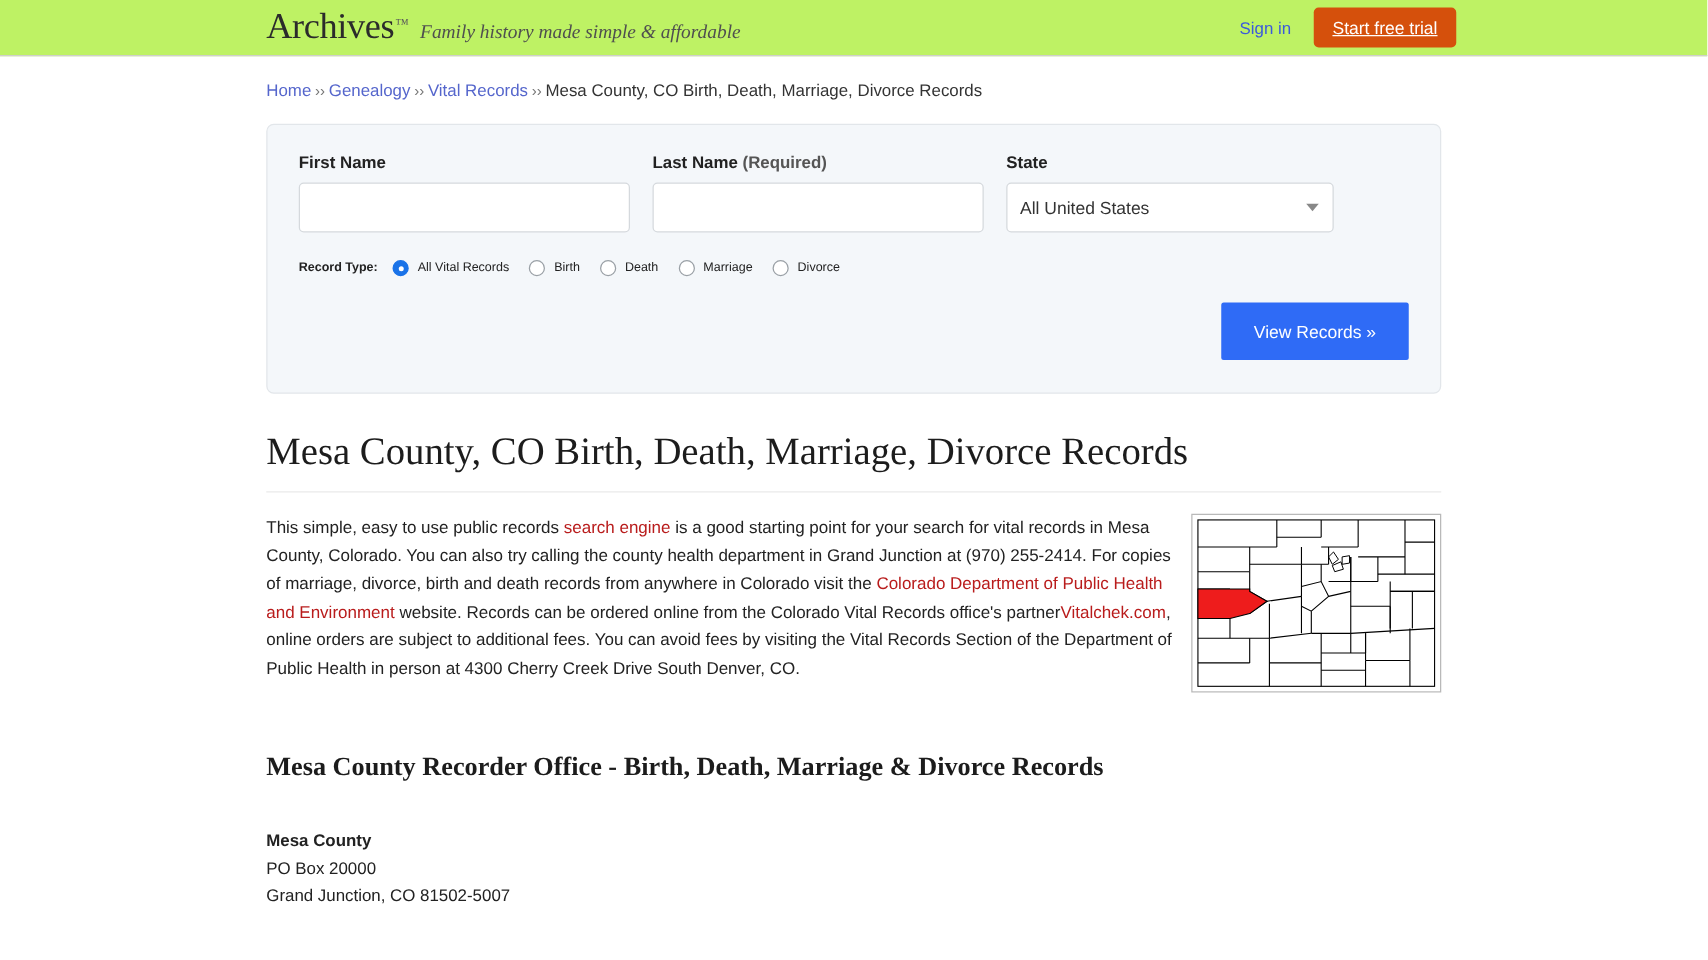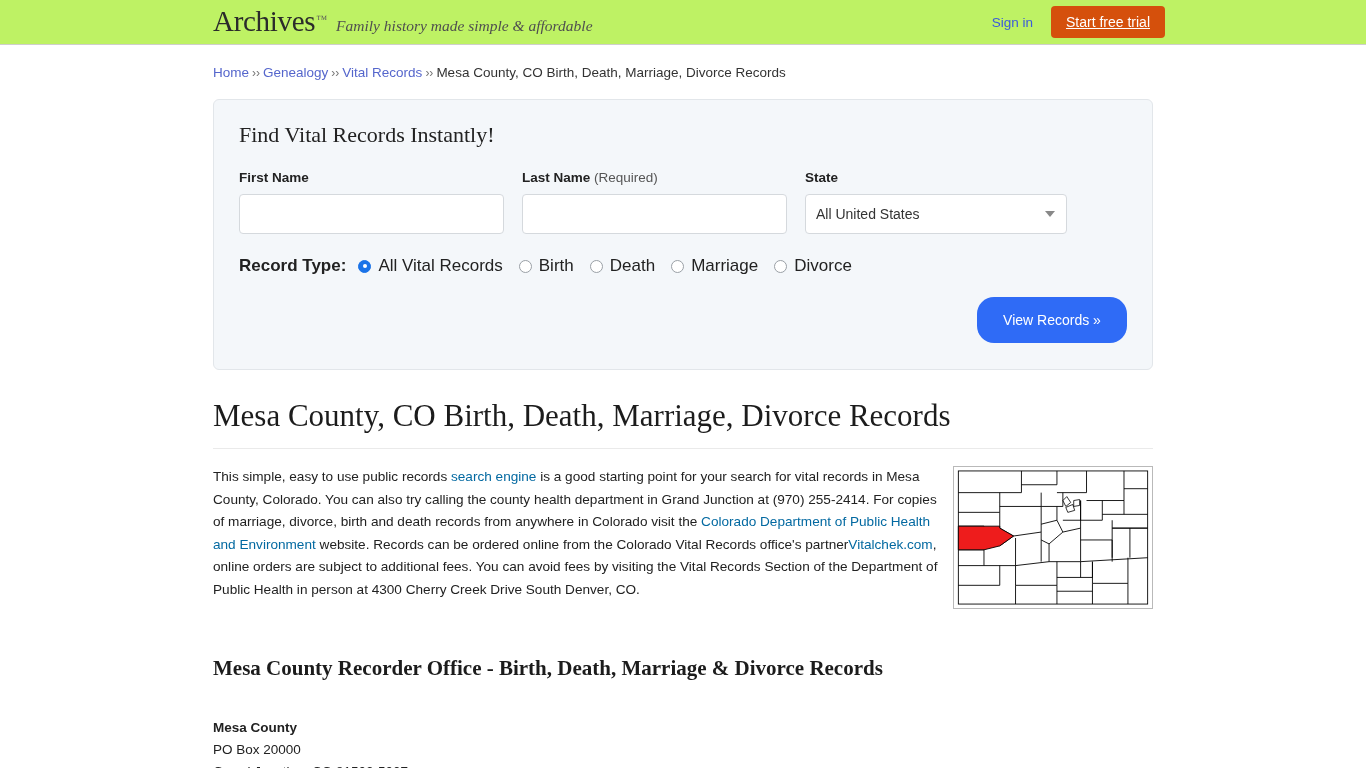--- a/index.html
+++ b/index.html
@@ -131,21 +131,21 @@
   .field-col { width: 265px; }
   .field-col.state-col { width: 262px; }
   .field-label {
     font-size: 13.5px;
     font-weight: bold;
     color: #222;
     margin-bottom: 9px;
     display: block;
   }
   .field-label .req {
-    font-weight: normal;
+    font-weight: bold;
     color: #555;
   }
   .text-input {
     width: 100%;
     height: 40px;
     border: 1px solid #d5d9dd;
     border-radius: 4px;
     background: #ffffff;
     font-size: 14px;
     padding: 0 10px;
@@ -176,21 +176,21 @@
     border-right: 5px solid transparent;
     border-top: 6px solid #888;
     pointer-events: none;
   }
 
   
   .record-row {
     display: flex;
     align-items: center;
     margin-top: 22px;
-    font-size: 17px;
+    font-size: 10px;
     color: #222;
     white-space: nowrap;
   }
   .record-label {
     font-weight: bold;
     margin-right: 12px;
   }
   .radio-opt {
     display: flex;
     align-items: center;
@@ -224,21 +224,21 @@
   .view-row {
     display: flex;
     justify-content: flex-end;
     margin-top: 21px;
     padding-right: 0px;
   }
   .view-button {
     background: #2f6bf6;
     color: #fff;
     border: none;
-    border-radius: 17px;
+    border-radius: 2px;
     font-size: 14px;
     padding: 0 24px;
     height: 46px;
     min-width: 150px;
     cursor: pointer;
     font-family: "Liberation Sans", sans-serif;
   }
 
   
   .page-h1 {
@@ -267,21 +267,21 @@
     background: #ffffff;
   }
   .intro-text {
     width: 730px;
     font-size: 13.6px;
     line-height: 22.5px;
     color: #222222;
     text-align: left;
   }
   .intro-text a {
-    color: #0369a1;
+    color: #b91c1c;
     text-decoration: none;
     cursor: pointer;
   }
 
   
   .sub-h2 {
     font-family: "Liberation Serif", serif;
     font-weight: bold;
     font-size: 21px;
     color: #1c1c1c;
@@ -314,21 +314,20 @@
   </div>
 </div>
 
 <div class="page">
 
   <div class="breadcrumb">
     <a>Home</a><span class="crumb-sep">››</span><a>Genealogy</a><span class="crumb-sep">››</span><a>Vital Records</a><span class="crumb-sep">››</span><span class="crumb-current">Mesa County, CO Birth, Death, Marriage, Divorce Records</span>
   </div>
 
   <div class="search-panel">
-    <h2 class="panel-title">Find Vital Records Instantly!</h2>
 
     <div class="fields-row">
       <div class="field-col">
         <label class="field-label">First Name</label>
         <input class="text-input" type="text" placeholder="" style="">
       </div>
 
       <div class="field-col">
         <label class="field-label"><span>Last Name</span> <span class="req">(Required)</span></label>
         <input class="text-input" type="text" placeholder="" style="">

